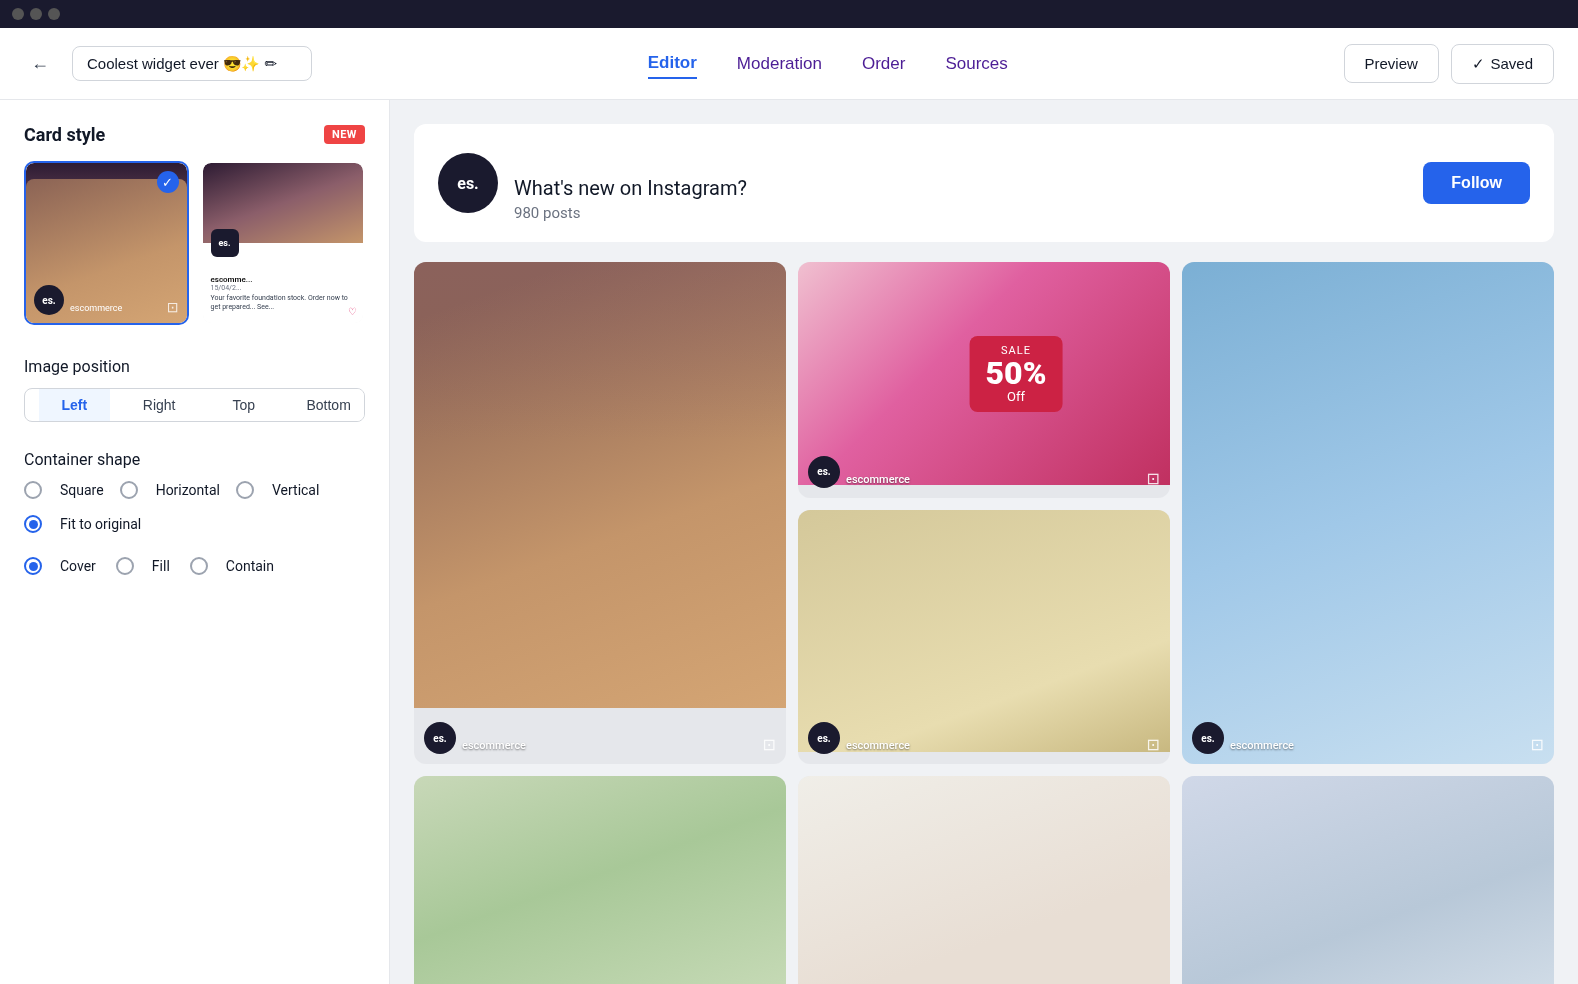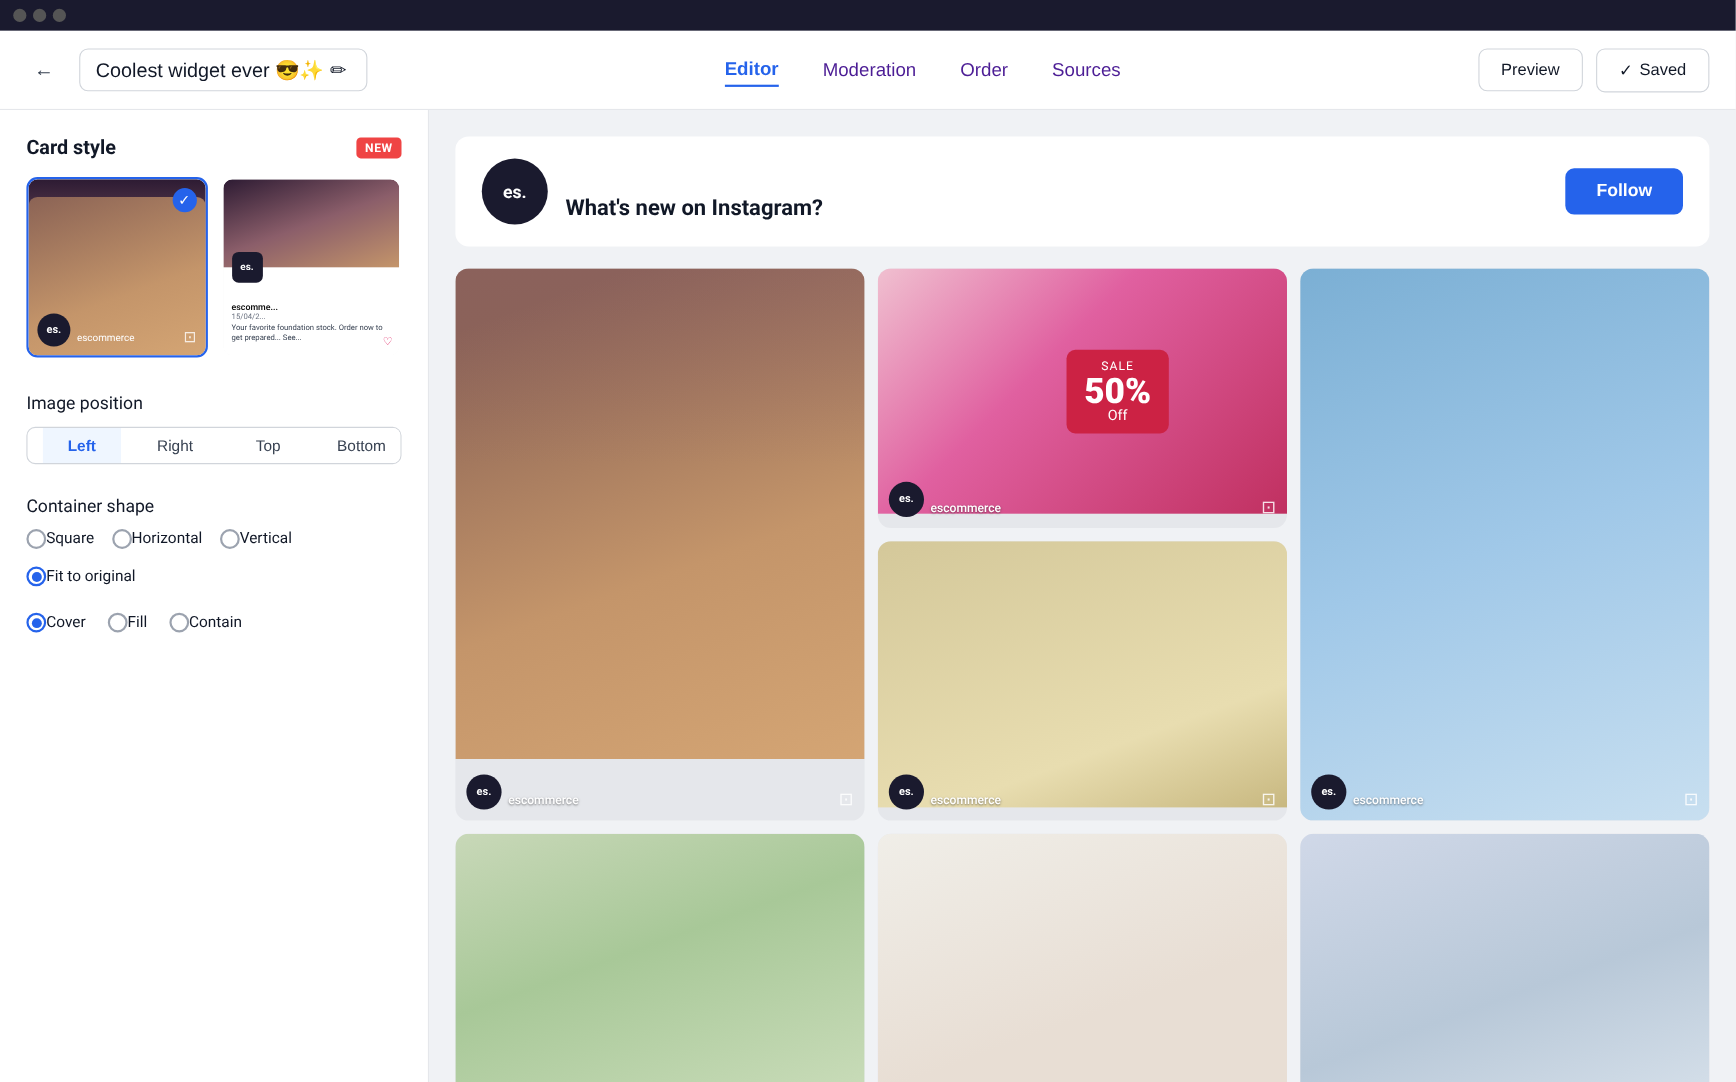--- a/index.html
+++ b/index.html
@@ -40,21 +40,21 @@
       display: flex; align-items: center; justify-content: center;
       cursor: pointer;
       color: #374151;
       font-size: 18px;
       border: none; background: none;
     }
     .widget-title-input {
       border: 1px solid #d1d5db;
       border-radius: 8px;
       padding: 8px 14px;
-      font-size: 18px;
+      font-size: 15px;
       color: #111827;
       min-width: 240px;
       outline: none;
     }
     .nav-tabs {
       flex: 1;
       display: flex;
       justify-content: center;
       gap: 40px;
     }
@@ -288,21 +288,21 @@
     
     .shape-options {
       display: flex;
       flex-wrap: wrap;
       gap: 16px;
       margin-bottom: 24px;
     }
     .radio-option {
       display: flex;
       align-items: center;
-      gap: 0;
+      gap: 18px;
       cursor: pointer;
     }
     .radio-circle {
       width: 18px; height: 18px;
       border-radius: 50%;
       border: 2px solid #9ca3af;
       display: flex; align-items: center; justify-content: center;
       flex-shrink: 0;
     }
     .radio-circle.checked {
@@ -350,21 +350,21 @@
       font-size: 16px;
       font-weight: 700;
       margin-right: 16px;
       flex-shrink: 0;
     }
     .feed-info {
       flex: 1;
     }
     .feed-title {
       font-size: 20px;
-      font-weight: 700;
+      font-weight: 400;
       color: #111827;
       margin-bottom: 4px;
       margin-top: 32px;
     }
     .feed-posts {
       font-size: 15px;
       color: #6b7280;
     }
     .follow-btn {
       background: #2563eb;
@@ -625,20 +625,21 @@
     </div>
 
   </div>
 
   <div class="content-area">
 
     <div class="feed-header">
       <div class="feed-avatar">es.</div>
       <div class="feed-info">
         <div class="feed-title">What's new on Instagram?</div>
+        <div class="feed-posts">980 posts</div>
       </div>
       <button class="follow-btn">Follow</button>
     </div>
 
     <div style="display:grid; grid-template-columns: 1fr 1fr 1fr; gap: 12px;">
 
       <div class="grid-item" style="grid-row: span 2;">
         <div class="face-img">
           <div class="face-overlay"></div>
         </div>

